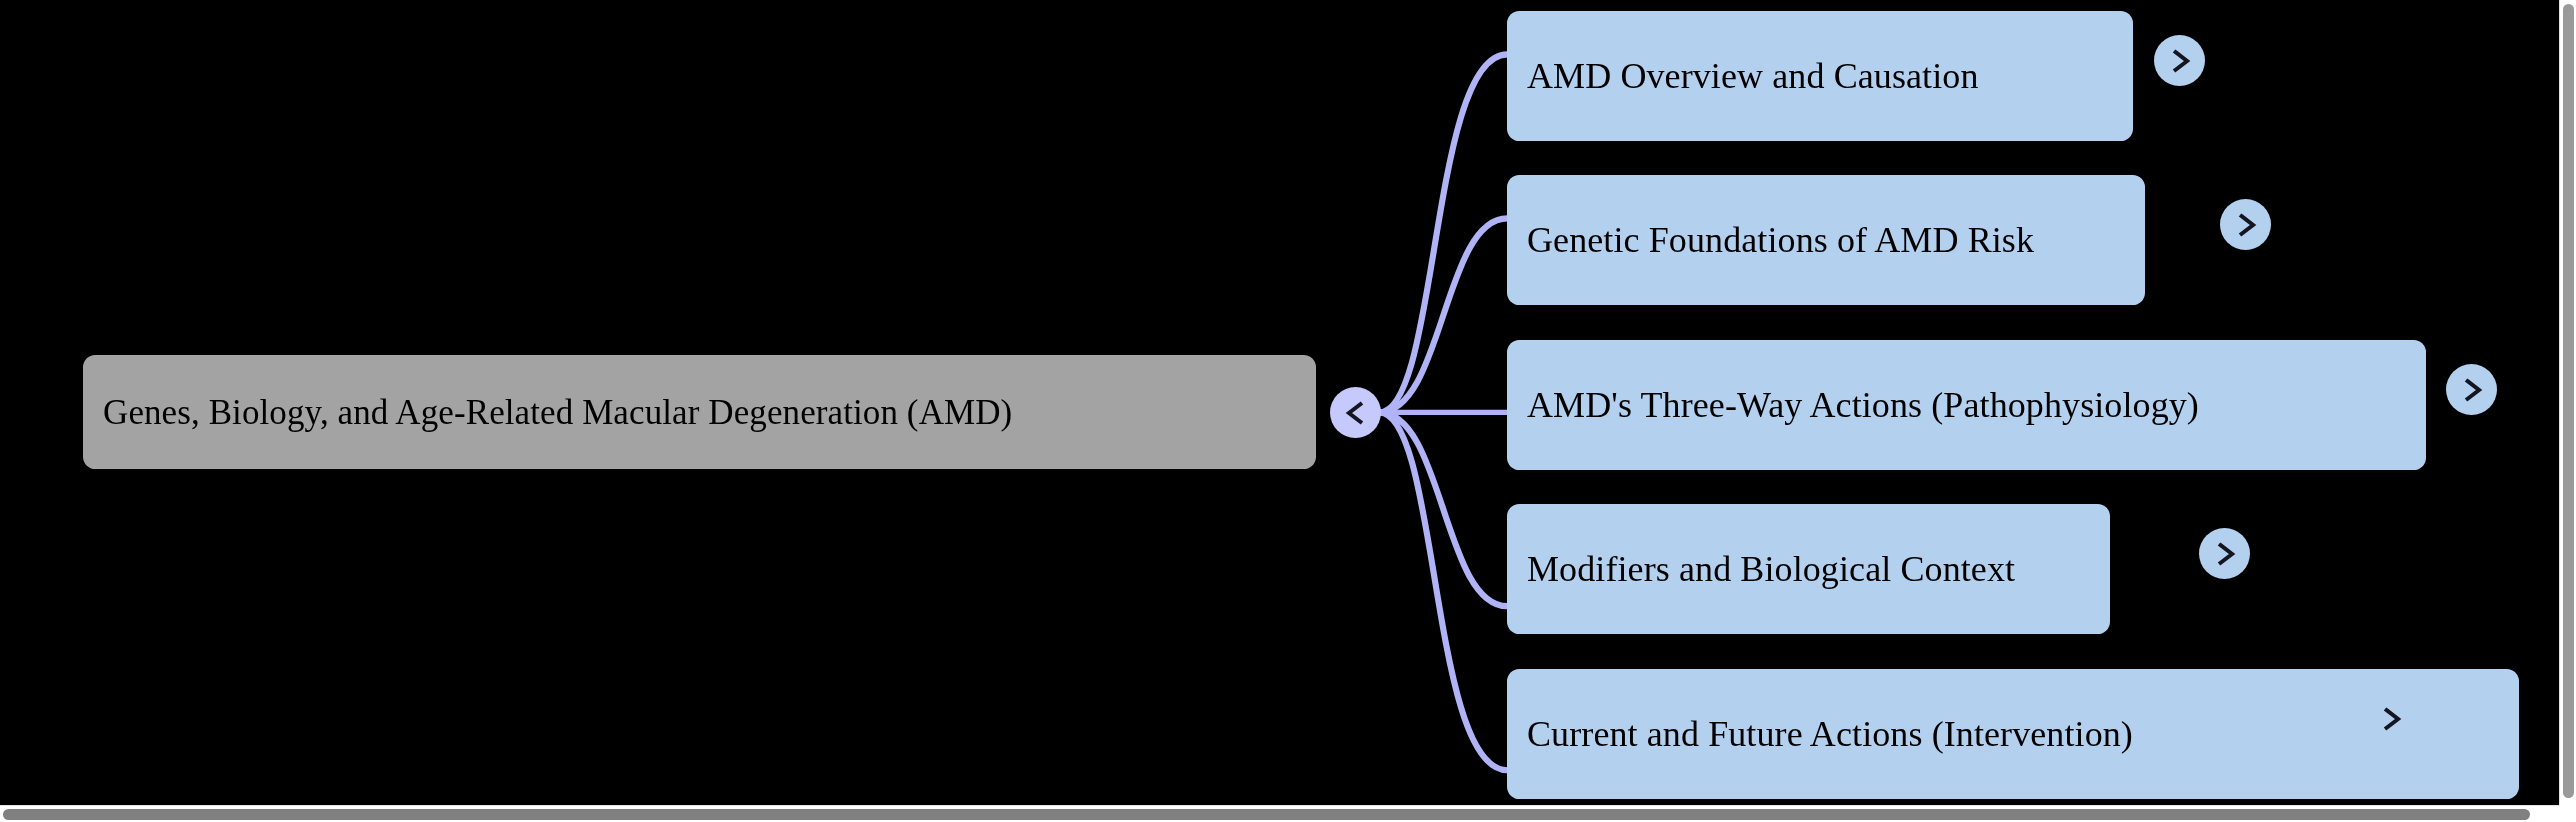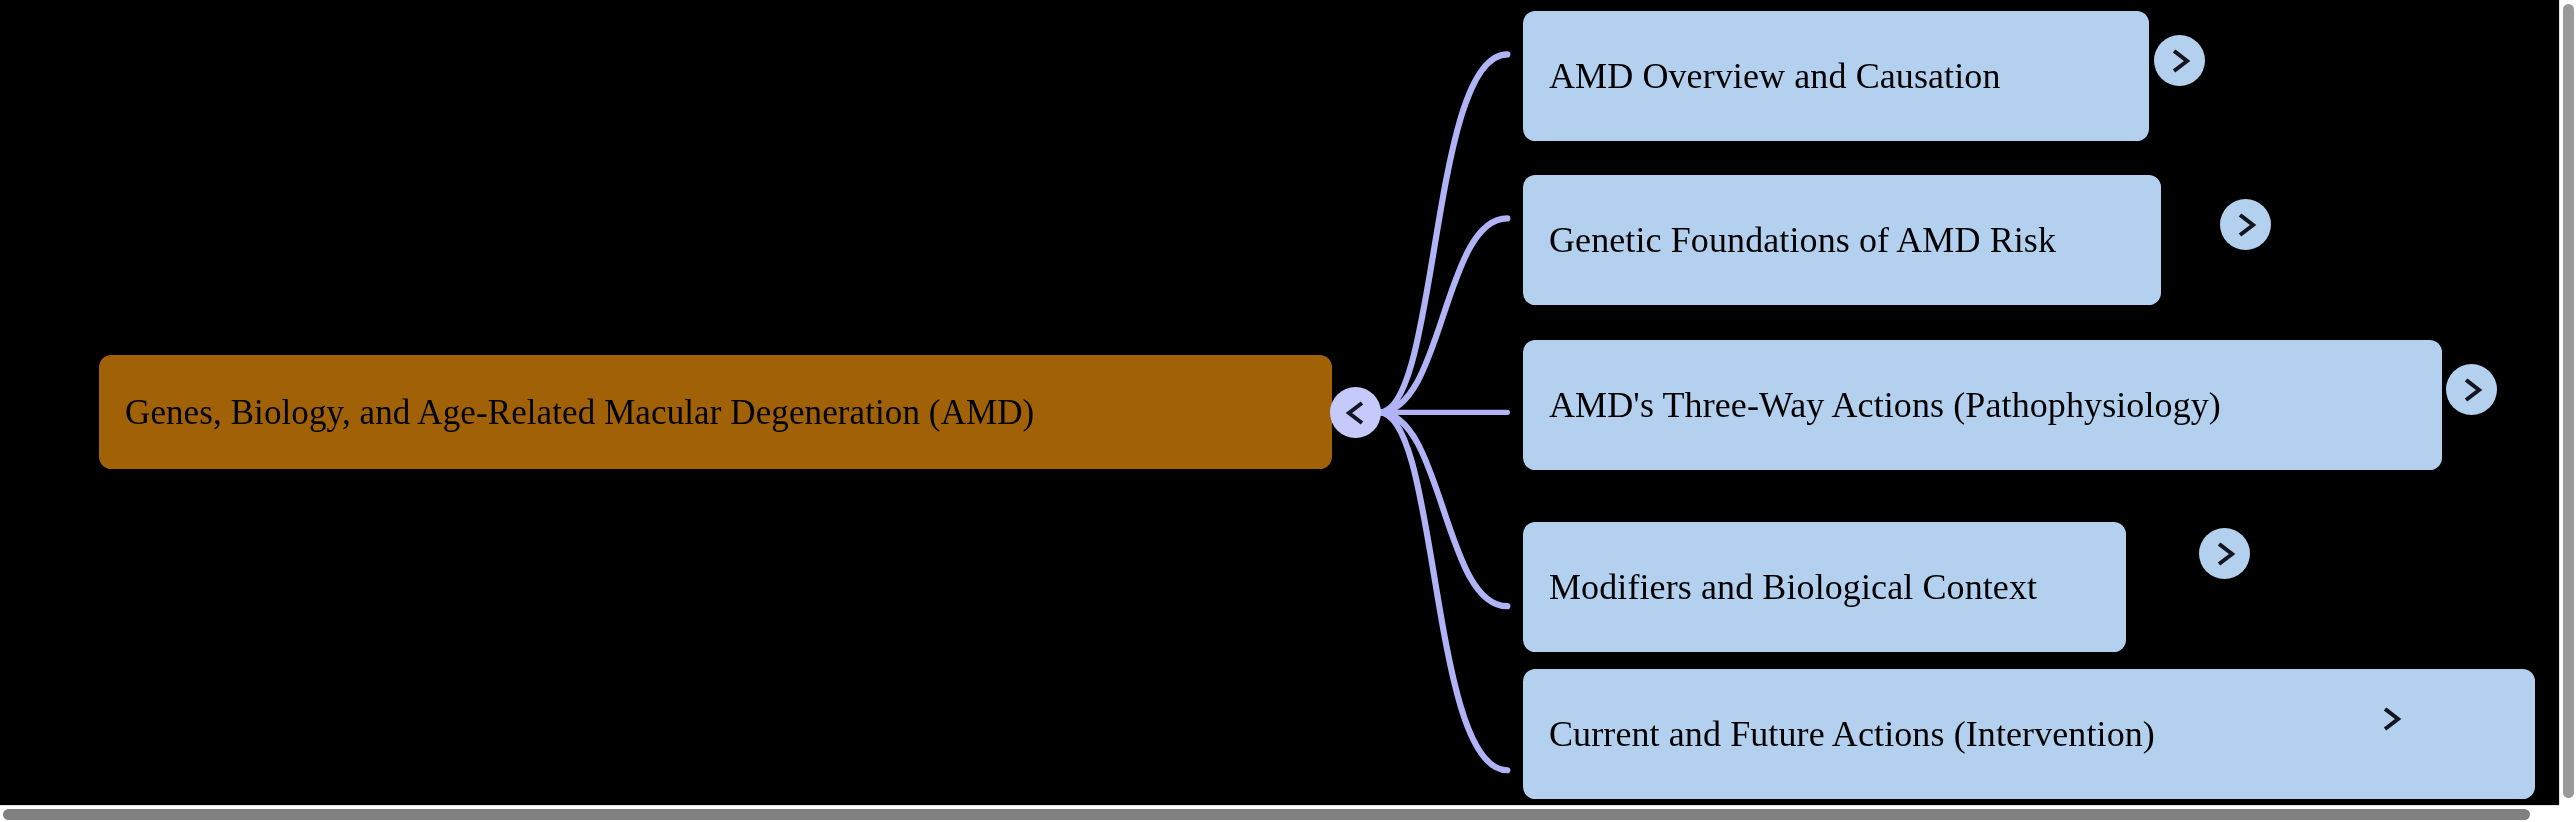--- a/index.html
+++ b/index.html
@@ -25,39 +25,38 @@
     width:2576px; height:822px;
     pointer-events:none;
   }
 
   
   .node {
     position:absolute;
     display:flex;
     align-items:center;
     border-radius:12.3px;
-    padding:0 26px;
+    padding:0 20px;
     white-space:nowrap;
     color:#000000;
     line-height:1;
-    margin-left:16px;
   }
   .node-label {
     font-size:35px;
     color:#000000;
     letter-spacing:0.1px;
   }
 
   
   .root-node {
     left:83px;
     top:355px;
     width:1233px;
     height:114px;
-    background:#a16207;
+    background:#a3a3a3;
   }
   .root-node .node-label { font-size:35px; }
 
   
   .child-node {
     left:1507px;
     height:130px;
     background:#b3d0ef;
   }
   .child-node .node-label { font-size:36px; }
@@ -170,21 +169,21 @@
 
   <div class="node child-node" style="top:340px; width:919px;">
     <span class="node-label">AMD's Three-Way Actions (Pathophysiology)</span>
   </div>
   <div class="toggle blue" style="left:2446px; top:364px;">
     <svg width="30" height="30" viewBox="0 0 34 34">
       <polyline points="12,7 25,17 12,27" fill="none" stroke="#15151f" stroke-width="4.5" stroke-linecap="square" stroke-linejoin="miter"></polyline>
     </svg>
   </div>
 
-  <div class="node child-node" style="top:522px; width:603px;">
+  <div class="node child-node" style="top:504px; width:603px;">
     <span class="node-label">Modifiers and Biological Context</span>
   </div>
   <div class="toggle blue" style="left:2199px; top:528px;">
     <svg width="30" height="30" viewBox="0 0 34 34">
       <polyline points="12,7 25,17 12,27" fill="none" stroke="#15151f" stroke-width="4.5" stroke-linecap="square" stroke-linejoin="miter"></polyline>
     </svg>
   </div>
 
   <div class="node child-node" style="top:669px; width:1012px;">
     <span class="node-label">Current and Future Actions (Intervention)</span>

